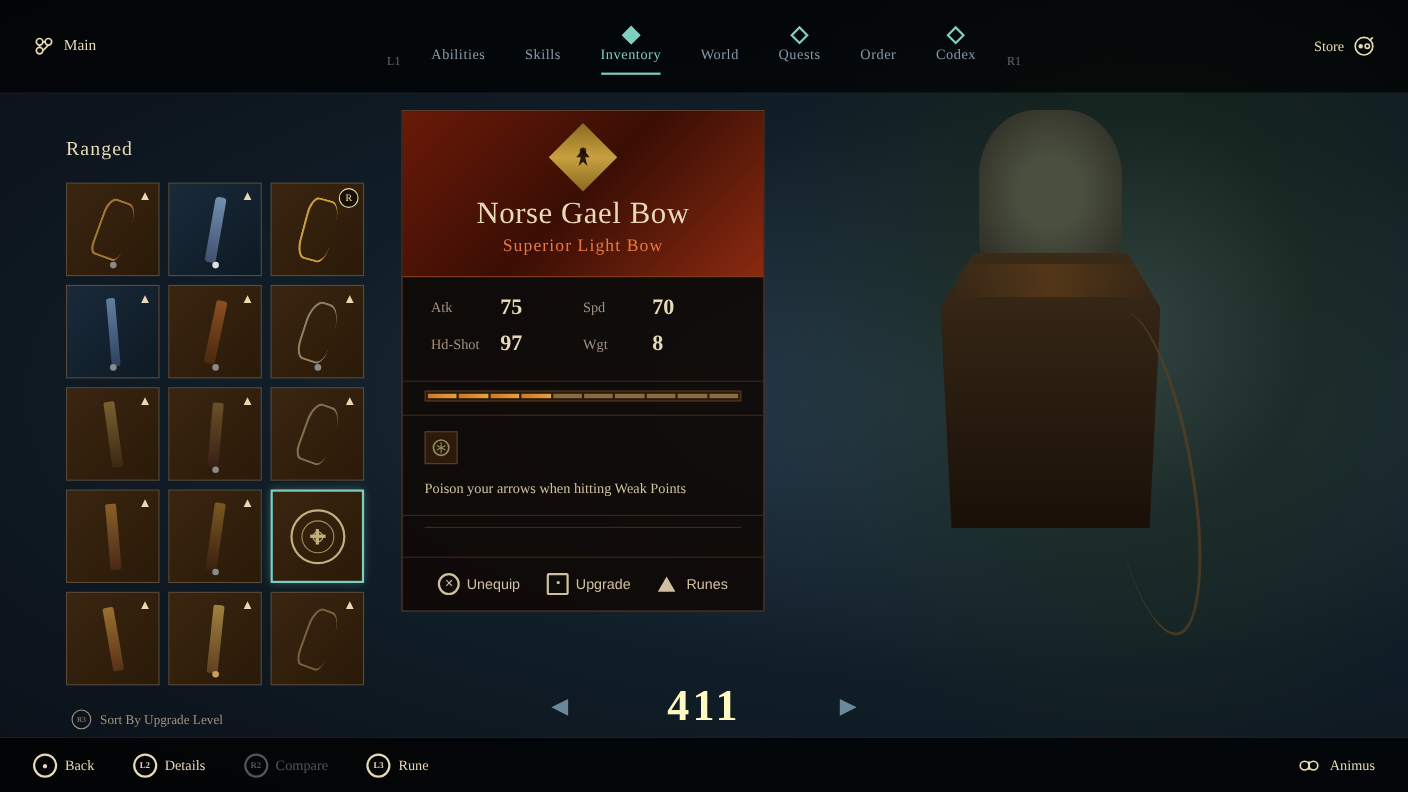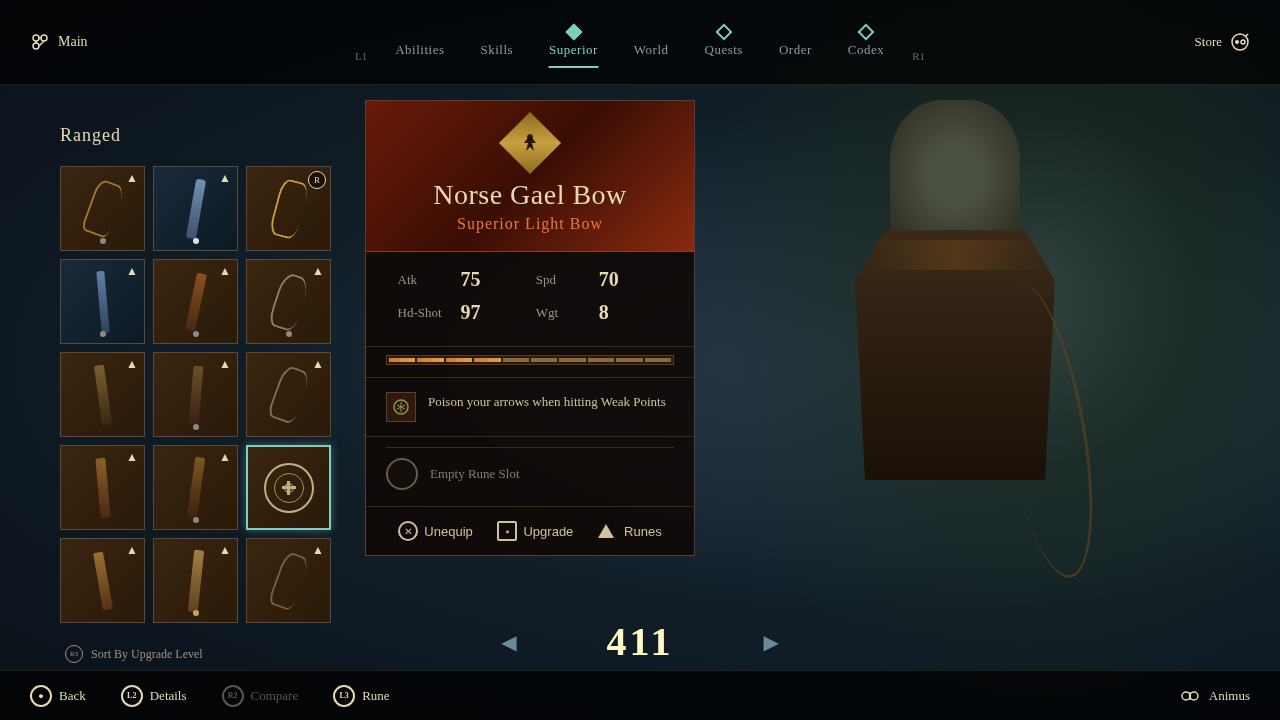--- a/index.html
+++ b/index.html
@@ -275,21 +275,21 @@
       letter-spacing: 1px;
     }
 
     .detail-stats {
       padding: 16px 20px 12px;
       border-bottom: 1px solid #3a2a1a;
     }
 
     .stat-row {
       display: flex;
-      justify-content: flex-end;
+      justify-content: center;
       margin-bottom: 10px;
     }
 
     .stat-pair {
       display: flex;
       align-items: center;
       gap: 8px;
       width: 48%;
     }
 
@@ -333,20 +333,21 @@
     
     .perk-section {
       padding: 14px 20px;
       border-bottom: 1px solid #3a2a1a;
     }
 
     .perk-item {
       display: flex;
       align-items: flex-start;
       gap: 12px;
+      flex-direction: column;
     }
 
     .perk-icon {
       width: 30px;
       height: 30px;
       border: 1px solid #5a4030;
       background: rgba(80,40,10,0.5);
       flex-shrink: 0;
       display: flex;
       align-items: center;
@@ -614,21 +615,21 @@
     <span class="nav-trigger">L1</span>
 
     <div class="nav-item">
       <span>Abilities</span>
     </div>
     <div class="nav-item">
       <span>Skills</span>
     </div>
     <div class="nav-item active">
       <div class="nav-diamond filled" style="border-color:#7ecfc0; background:#7ecfc0;"></div>
-      <span>Superior</span>
+      <span>Inventory</span>
     </div>
     <div class="nav-item">
       <span>World</span>
     </div>
     <div class="nav-item">
       <div class="nav-diamond" style="border-color:#7ecfc0;"></div>
       <span>Quests</span>
     </div>
     <div class="nav-item">
       <span>Order</span>
@@ -832,24 +833,20 @@
             <circle cx="9" cy="9" r="7" fill="none" stroke="#8a9060" stroke-width="1.5"></circle>
             <path d="M9 4 L9 14 M5 7 L13 11 M5 11 L13 7" stroke="#8a9060" stroke-width="1" fill="none"></path>
           </svg>
         </div>
         <span class="perk-text">Poison your arrows when hitting Weak Points</span>
       </div>
     </div>
 
     <div class="rune-section">
       <hr class="rune-divider">
-      <div class="rune-slot">
-        <div class="rune-circle"></div>
-        <span class="rune-text">Empty Rune Slot</span>
-      </div>
     </div>
 
     <div class="action-buttons">
       <button class="action-btn">
         <div class="btn-icon circle">✕</div>
         <span>Unequip</span>
       </button>
       <button class="action-btn">
         <div class="btn-icon square">▪</div>
         <span>Upgrade</span>

